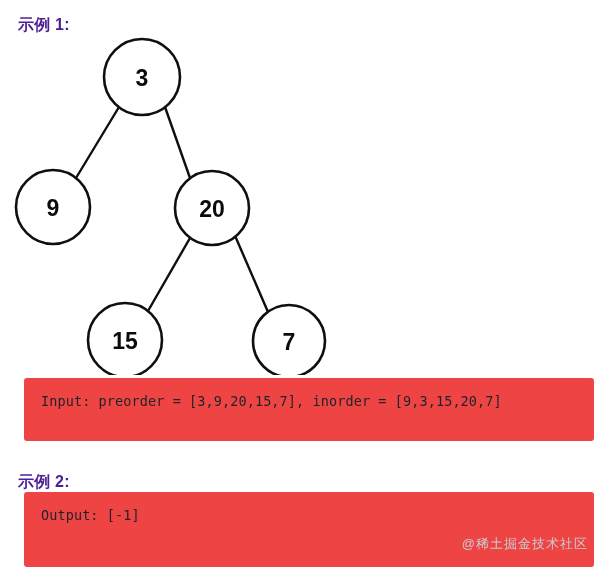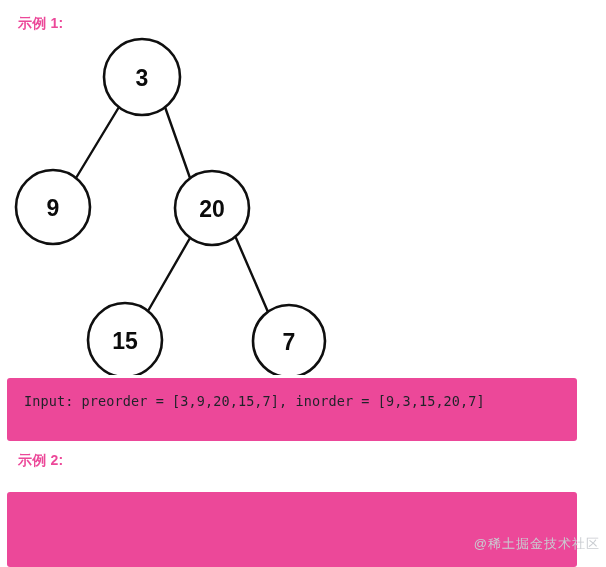--- a/index.html
+++ b/index.html
@@ -20,28 +20,28 @@
 
   .page {
     position: absolute;
     inset: 0;
   }
 
   
   .example-label {
     position: absolute;
     left: 18px;
-    font-size: 14px;
+    font-size: 16px;
     font-weight: 700;
-    color: #ec4899;
+    color: #4c1d95;
     letter-spacing: 0.2px;
     white-space: nowrap;
   }
   #label-1 { top: 15px; }
-  #label-2 { top: 452px; }
+  #label-2 { top: 472px; }
 
   
   .tree-figure {
     position: absolute;
     left: 0;
     top: 30px;
     width: 360px;
     height: 345px;
   }
   .tree-figure svg {
@@ -63,43 +63,43 @@
   .tree-edge {
     stroke: #0f0f0f;
     stroke-width: 2.4;
     stroke-linecap: round;
     fill: none;
   }
 
   
   .code-block {
     position: absolute;
-    left: 7px;
+    left: 24px;
     width: 570px;
     box-sizing: border-box;
-    background: #ec4899;
+    background: #ef4444;
     border-radius: 3px;
     padding: 12px 0 12px 17px;
   }
   #code-block-1 { top: 378px; height: 63px; }
   #code-block-2 { top: 492px; height: 75px; }
 
   .code-line {
     font-family: "DejaVu Sans Mono", "Liberation Mono", monospace;
     font-size: 13.5px;
     line-height: 23px;
     color: #1f2329;
     white-space: pre;
     letter-spacing: 0.1px;
   }
 
   
   .watermark {
     position: absolute;
-    right: 6px;
+    right: 18px;
     bottom: 14px;
     font-size: 13px;
     color: #c9ccd1;
     letter-spacing: 1px;
     white-space: nowrap;
     user-select: none;
   }
 </style>
 </head>
 <body>
@@ -146,17 +146,18 @@
     </svg>
   </div>
 
   <div class="code-block" id="code-block-1">
     <div class="code-line">Input: preorder = [3,9,20,15,7], inorder = [9,3,15,20,7]</div>
   </div>
 
   <div class="example-label" id="label-2">示例 2:</div>
 
   <div class="code-block" id="code-block-2">
+    <div class="code-line">Output: [-1]</div>
   </div>
 
   <div class="watermark">@稀土掘金技术社区</div>
 
 </div>
 
 </body></html>

